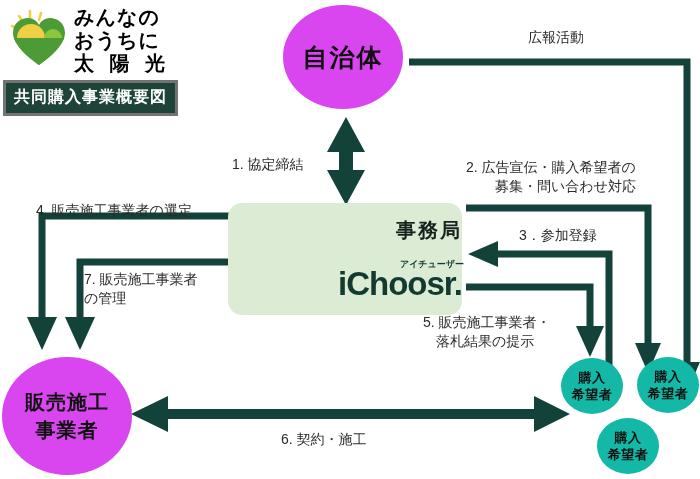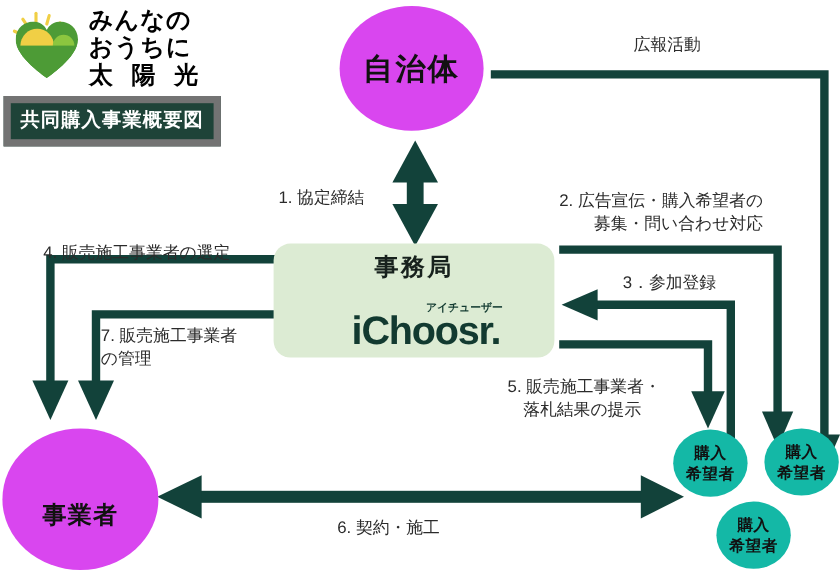--- a/index.html
+++ b/index.html
@@ -25,21 +25,21 @@
   .logo-text div{white-space:nowrap;}
   .logo-text .spaced{letter-spacing:5px;}
 
   
   .banner{
     position:absolute;left:3px;top:80px;
     background:#1e4338;color:#ffffff;
     font-size:16px;font-weight:bold;
     padding:4px 8px 5px 8px;
     letter-spacing:1px;white-space:nowrap;
-    border:6px solid #737373;
+    border:3px solid #737373;
   }
 
   
   .node{position:absolute;display:flex;align-items:center;justify-content:center;text-align:center;}
   .circle-yellow{background:#d946ef;border-radius:50%;}
   .circle-yellow2{background:#14b8a6;border-radius:50%;}
 
   #node-gov{left:283px;top:5px;width:120px;height:104px;}
   #node-gov .label{font-size:25px;font-weight:bold;color:#111;letter-spacing:2px;}
 
@@ -47,23 +47,23 @@
   #node-contractor .label{font-size:20px;font-weight:bold;color:#111;line-height:28px;letter-spacing:1px;}
 
   .buyer{width:62px;height:56px;}
   .buyer .label{font-size:13px;font-weight:bold;color:#111;line-height:17px;letter-spacing:0.5px;}
   #node-buyer1{left:561px;top:358px;}
   #node-buyer2{left:637px;top:357px;}
   #node-buyer3{left:597px;top:418px;}
 
   
   #node-office{
-    position:absolute;left:228px;top:203px;width:234px;height:95px;
+    position:absolute;left:228px;top:203px;width:234px;height:112px;
     background:#dcebd3;border-radius:14px;
-    display:flex;flex-direction:column;align-items:center;justify-content:center;gap:20px;
+    display:flex;flex-direction:column;align-items:flex-end;justify-content:center;gap:20px;
   }
   #node-office .office-title{
     font-size:20px;font-weight:bold;color:#17211d;letter-spacing:2px;margin-bottom:1px;
   }
   .brand{position:relative;display:inline-block;padding-top:2px;margin-left:20px;}
   .brand .brand-main{
     font-size:33px;font-weight:bold;color:#123a30;letter-spacing:-1px;line-height:34px;
   }
   .brand .brand-ruby{
     position:absolute;right:-2px;top:-7px;
@@ -175,21 +175,21 @@
   <div id="node-office">
     <div class="office-title">事務局</div>
     <div class="brand">
       <span class="brand-ruby">アイチューザー</span>
       <span class="brand-main">iChoosr.</span>
     </div>
   </div>
 
   <div class="node circle-yellow" id="node-contractor">
     <span class="label">
-      <br>
+      <span>販売施工</span><br>
       <span>事業者</span>
     </span>
   </div>
 
   <div class="node circle-yellow2 buyer" id="node-buyer1">
     <span class="label">
       <span>購入</span><br>
       <span>希望者</span>
     </span>
   </div>

